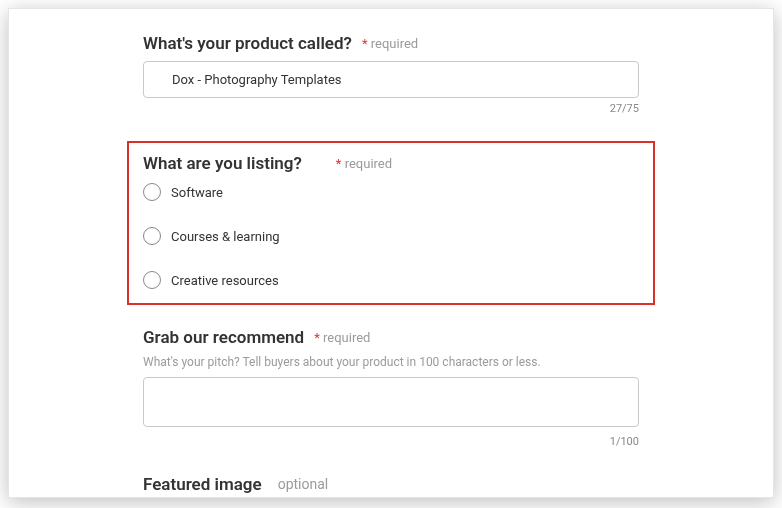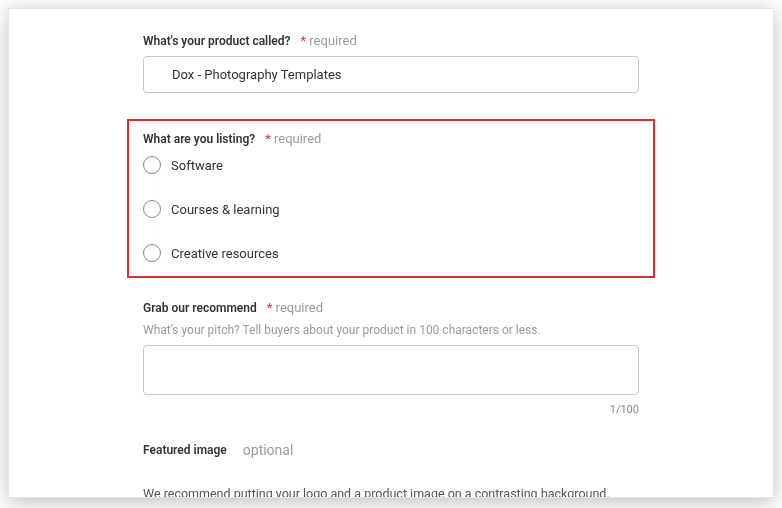--- a/index.html
+++ b/index.html
@@ -22,21 +22,21 @@
     .form-container {
       padding: 0 134px;
     }
     .section { margin-bottom: 26px; }
     .label-row {
       display: flex;
       align-items: center;
       margin-bottom: 8px;
     }
     .label {
-      font-size: 12px;
+      font-size: 17px;
       font-weight: 600;
       color: #333;
     }
     .required {
       font-size: 13px;
       color: #9b9b9b;
       margin-left: 10px;
     }
     .required-asterisk { color: #e03131; }
     .optional {
@@ -58,21 +58,21 @@
       font-size: 11px;
       color: #888;
       text-align: right;
       margin-top: 4px;
     }
     .highlight-box {
       border: 2px solid #d9302c;
       padding: 10px 14px 14px 14px;
       margin: 0 -16px 22px -16px;
     }
-    .highlight-box .label-row { margin-bottom: 10px; }
+    .highlight-box .label-row { margin-bottom: 10px; gap: 24px; }
     .radio-group { display: flex; flex-direction: column; gap: 26px; }
     .radio-item {
       display: flex;
       align-items: center;
       cursor: pointer;
     }
     .radio-circle {
       width: 18px;
       height: 18px;
       border: 1.5px solid #888;
@@ -121,20 +121,21 @@
 
 <div class="page">
   <div class="form-container">
 
     <div class="section">
       <div class="label-row">
         <span class="label">What's your product called?</span>
         <span class="required"><span class="required-asterisk">*</span> <span>required</span></span>
       </div>
       <input class="text-input" type="text" value="Dox - Photography Templates" style="">
+      <div class="counter">27/75</div>
     </div>
 
     <div class="highlight-box">
       <div class="label-row">
         <span class="label">What are you listing?</span>
         <span class="required"><span class="required-asterisk">*</span> <span>required</span></span>
       </div>
       <div class="radio-group">
         <div class="radio-item">
           <span class="radio-circle"></span>

